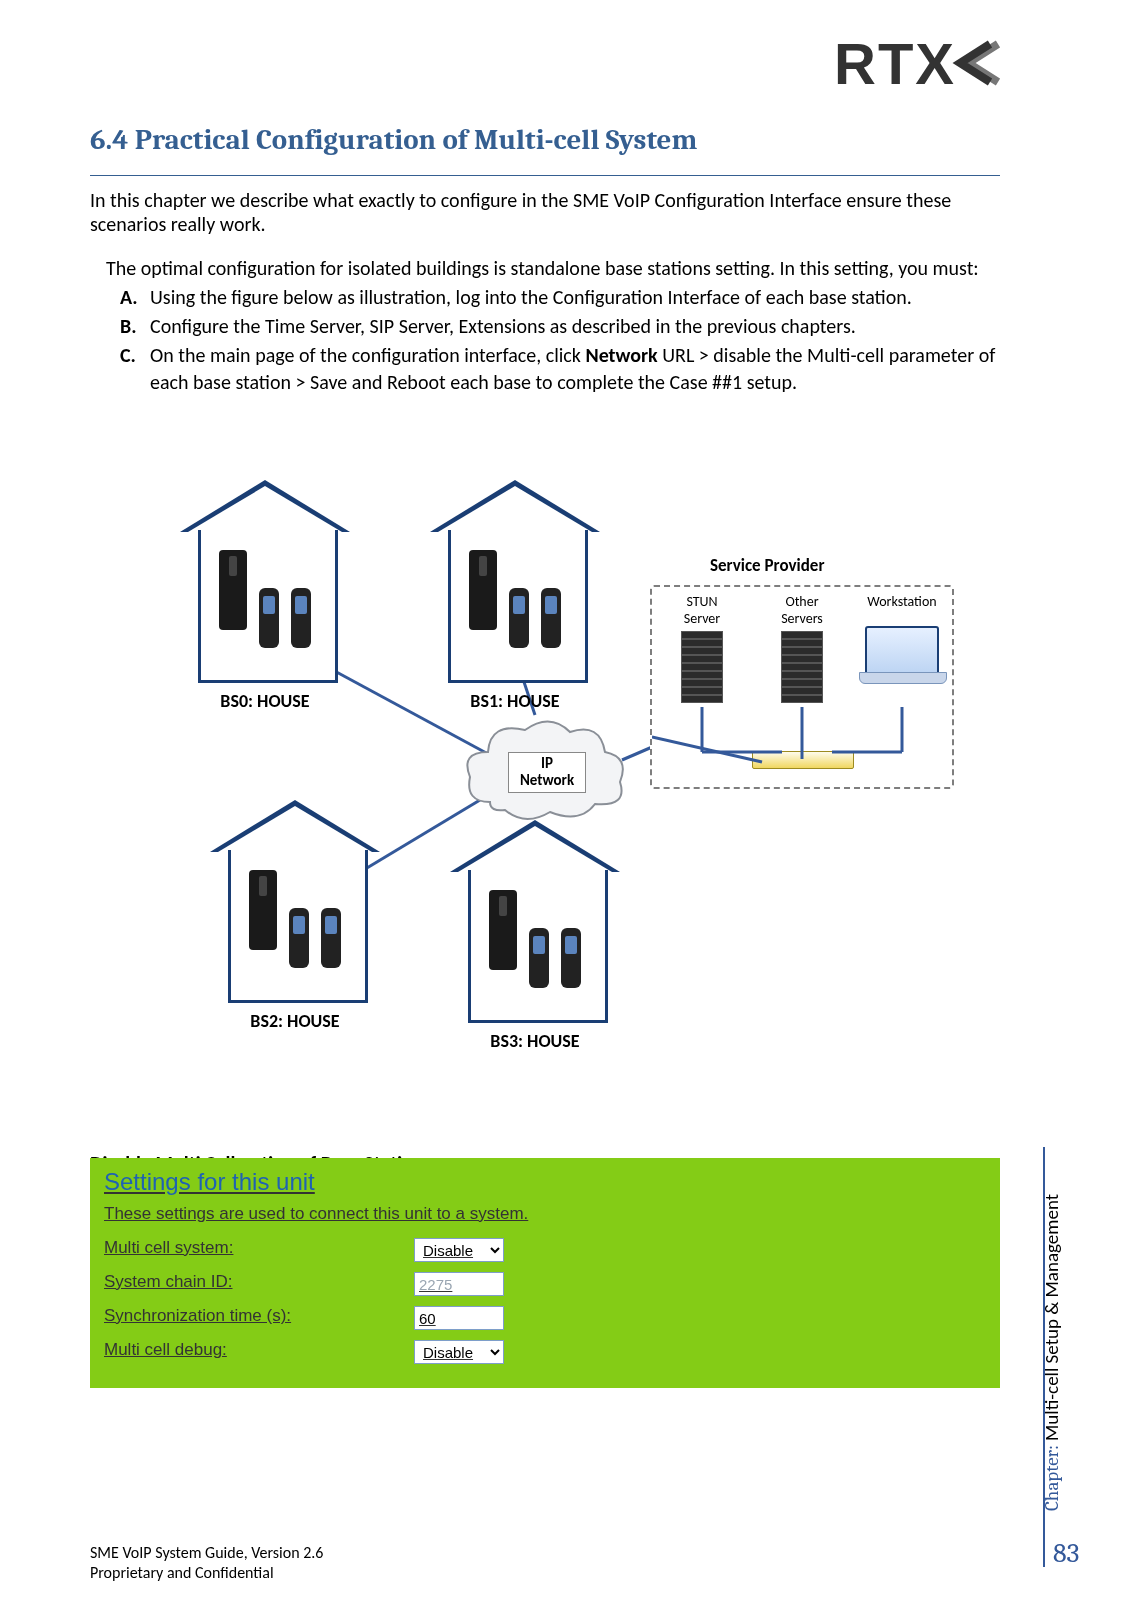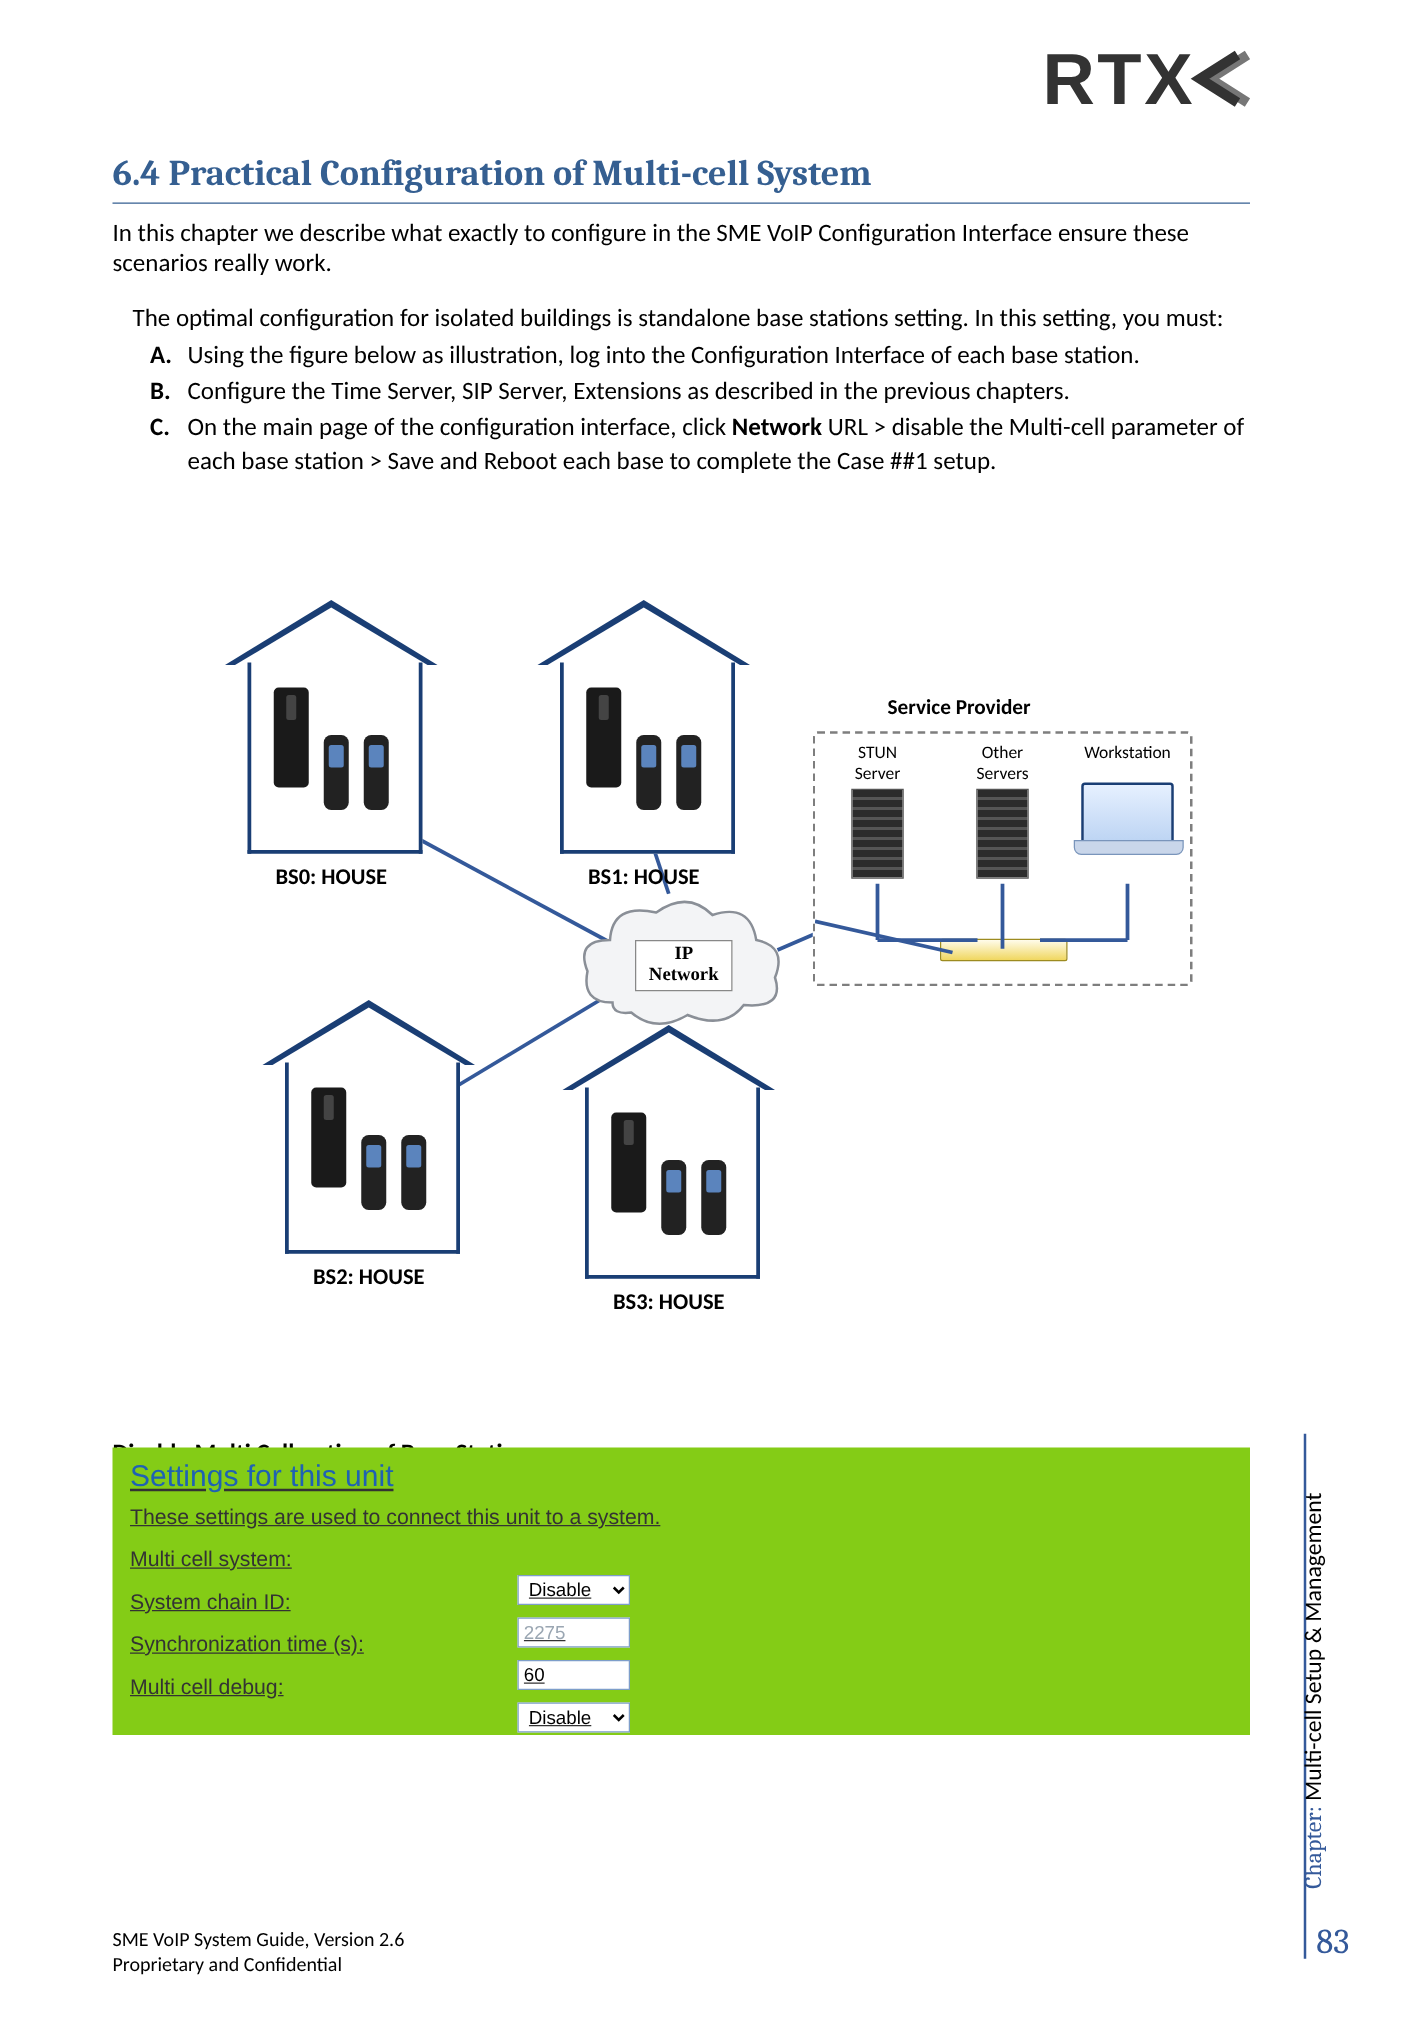--- a/index.html
+++ b/index.html
@@ -45,21 +45,21 @@
     height: 46px;
     margin-left: -6px;
   }
   
   h2.sec {
     color: #355f91;
     font-family: Cambria, Georgia, serif;
     font-weight: 700;
     font-size: 29px;
     border-bottom: 1px solid #355f91;
-    padding-bottom: 6px;
+    padding-bottom: 19px;
     margin: 0 0 12px 0;
   }
   .content-top { position: absolute; top: 123px; left: 0; width: 910px; }
   p.intro { font-size: 20px; line-height: 1.2; margin: 0 0 20px 0; }
   h3.sub {
     font-family: Cambria, Georgia, serif;
     font-weight: 700;
     font-size: 25px;
     margin: 14px 0 2px 0;
   }
@@ -182,21 +182,20 @@
     position: absolute;
     top: 40px; left: 48px;
     width: 76px;
     text-align: center;
     background: #fff;
     border: 1px solid #888;
     font-size: 15px;
     font-weight: 700;
     line-height: 1.15;
     padding: 2px 0;
-    font-family: Liberation Serif, serif;
   }
   .sp-title {
     position:absolute;
     top: 75px;
     left: 560px;
     font-weight:700;
     font-size:17px;
   }
   .sp-box {
     position:absolute;
@@ -284,21 +283,20 @@
   }
   .settings-panel .row .lab { width: 310px; }
   .settings-panel select, .settings-panel input {
     font: inherit;
     font-size: 15px;
     height: 24px;
     border: 1px solid #7e9ec9;
     background: #fff;
     padding: 0 4px;
     box-sizing: border-box;
-    margin-top: 22px;
   }
   .settings-panel select { width: 90px; }
   .settings-panel input { width: 90px; }
   .settings-panel input[disabled]{ color:#9aa6b2; }
   
   .side {
     position: absolute;
     right: 30px;
     bottom: 56px;
     width: 48px;

